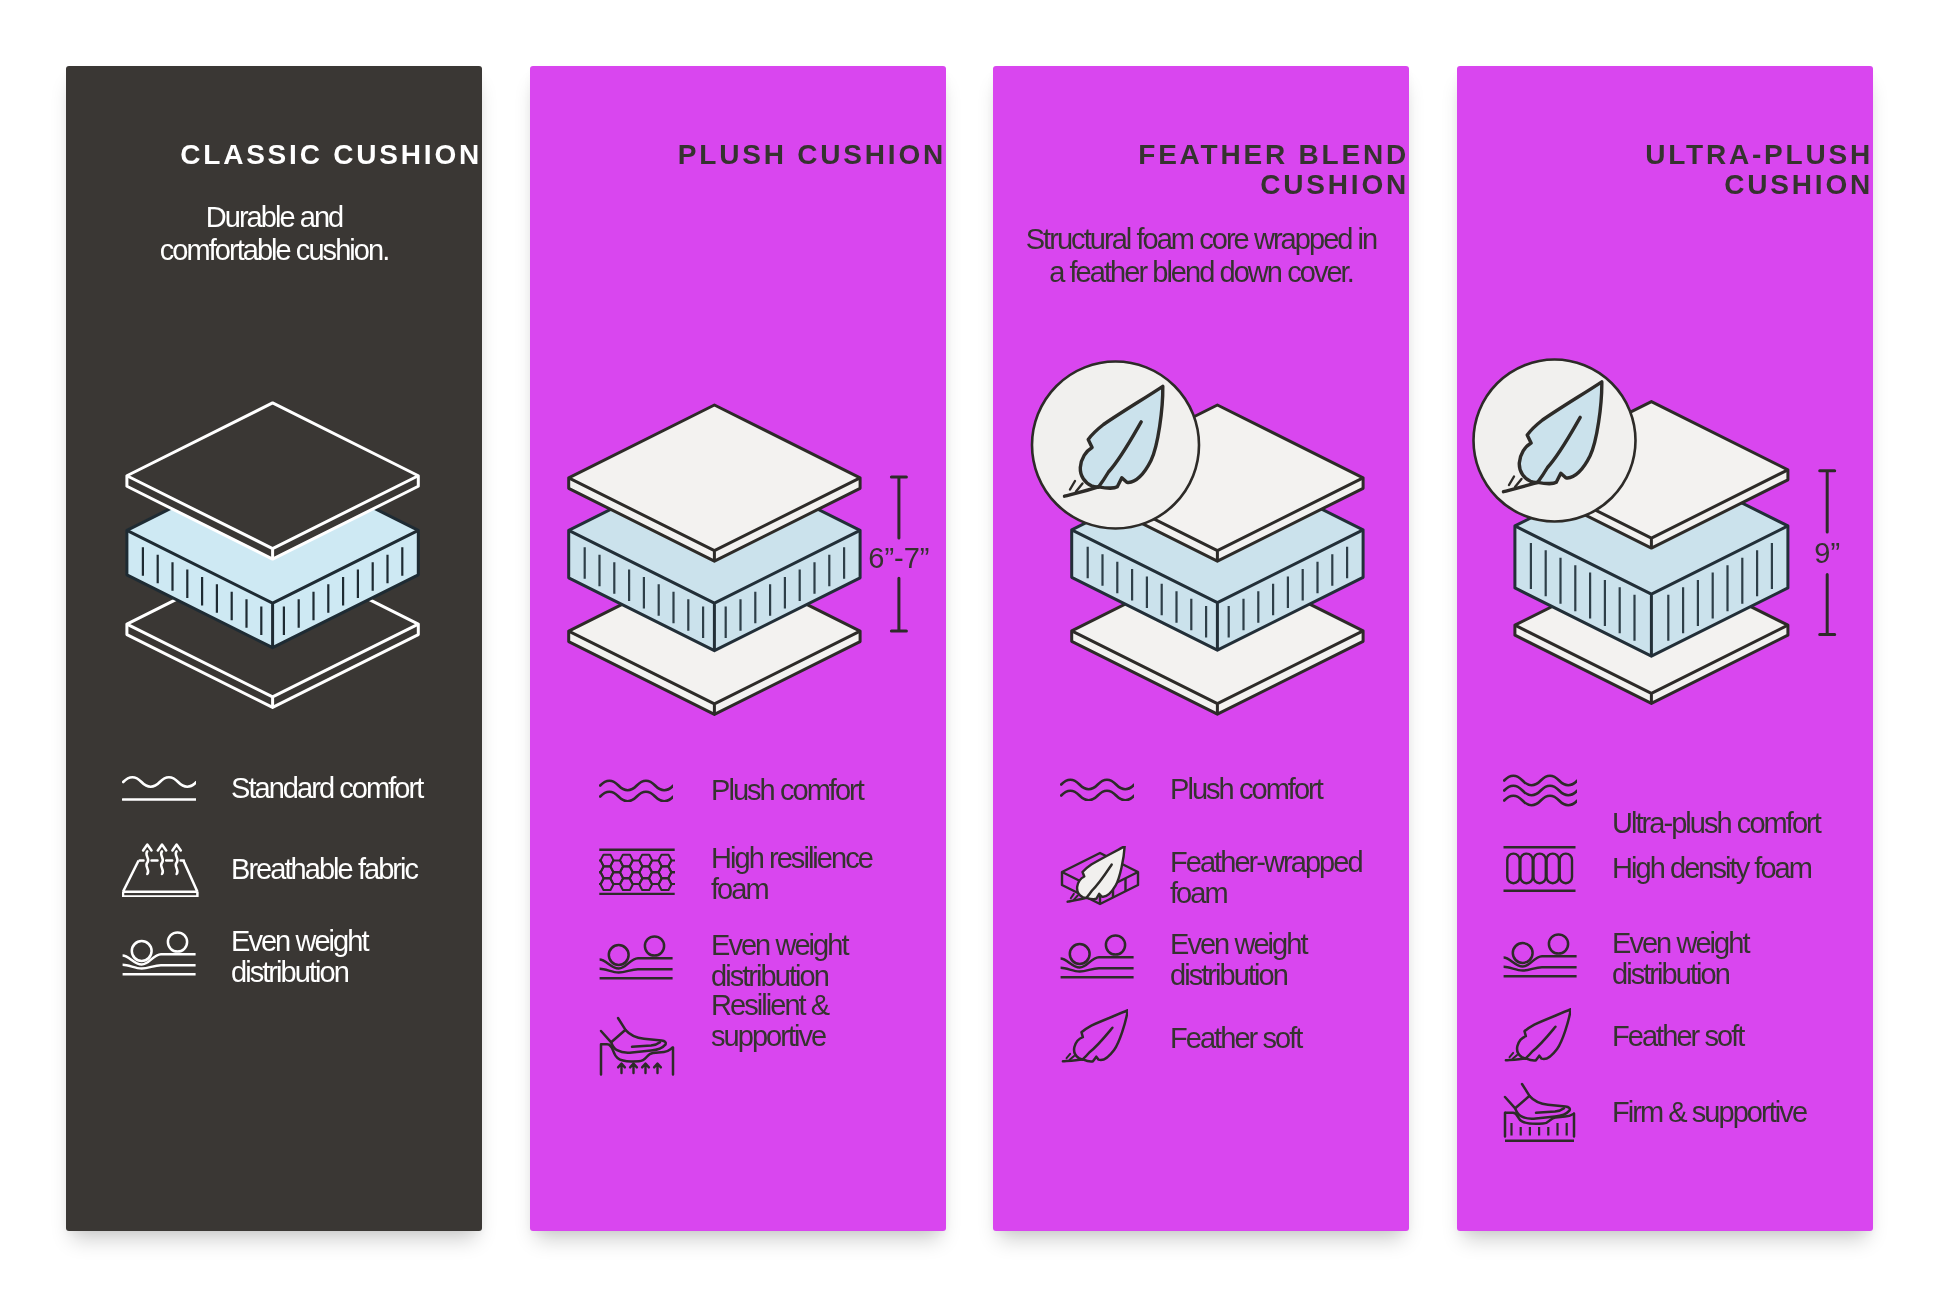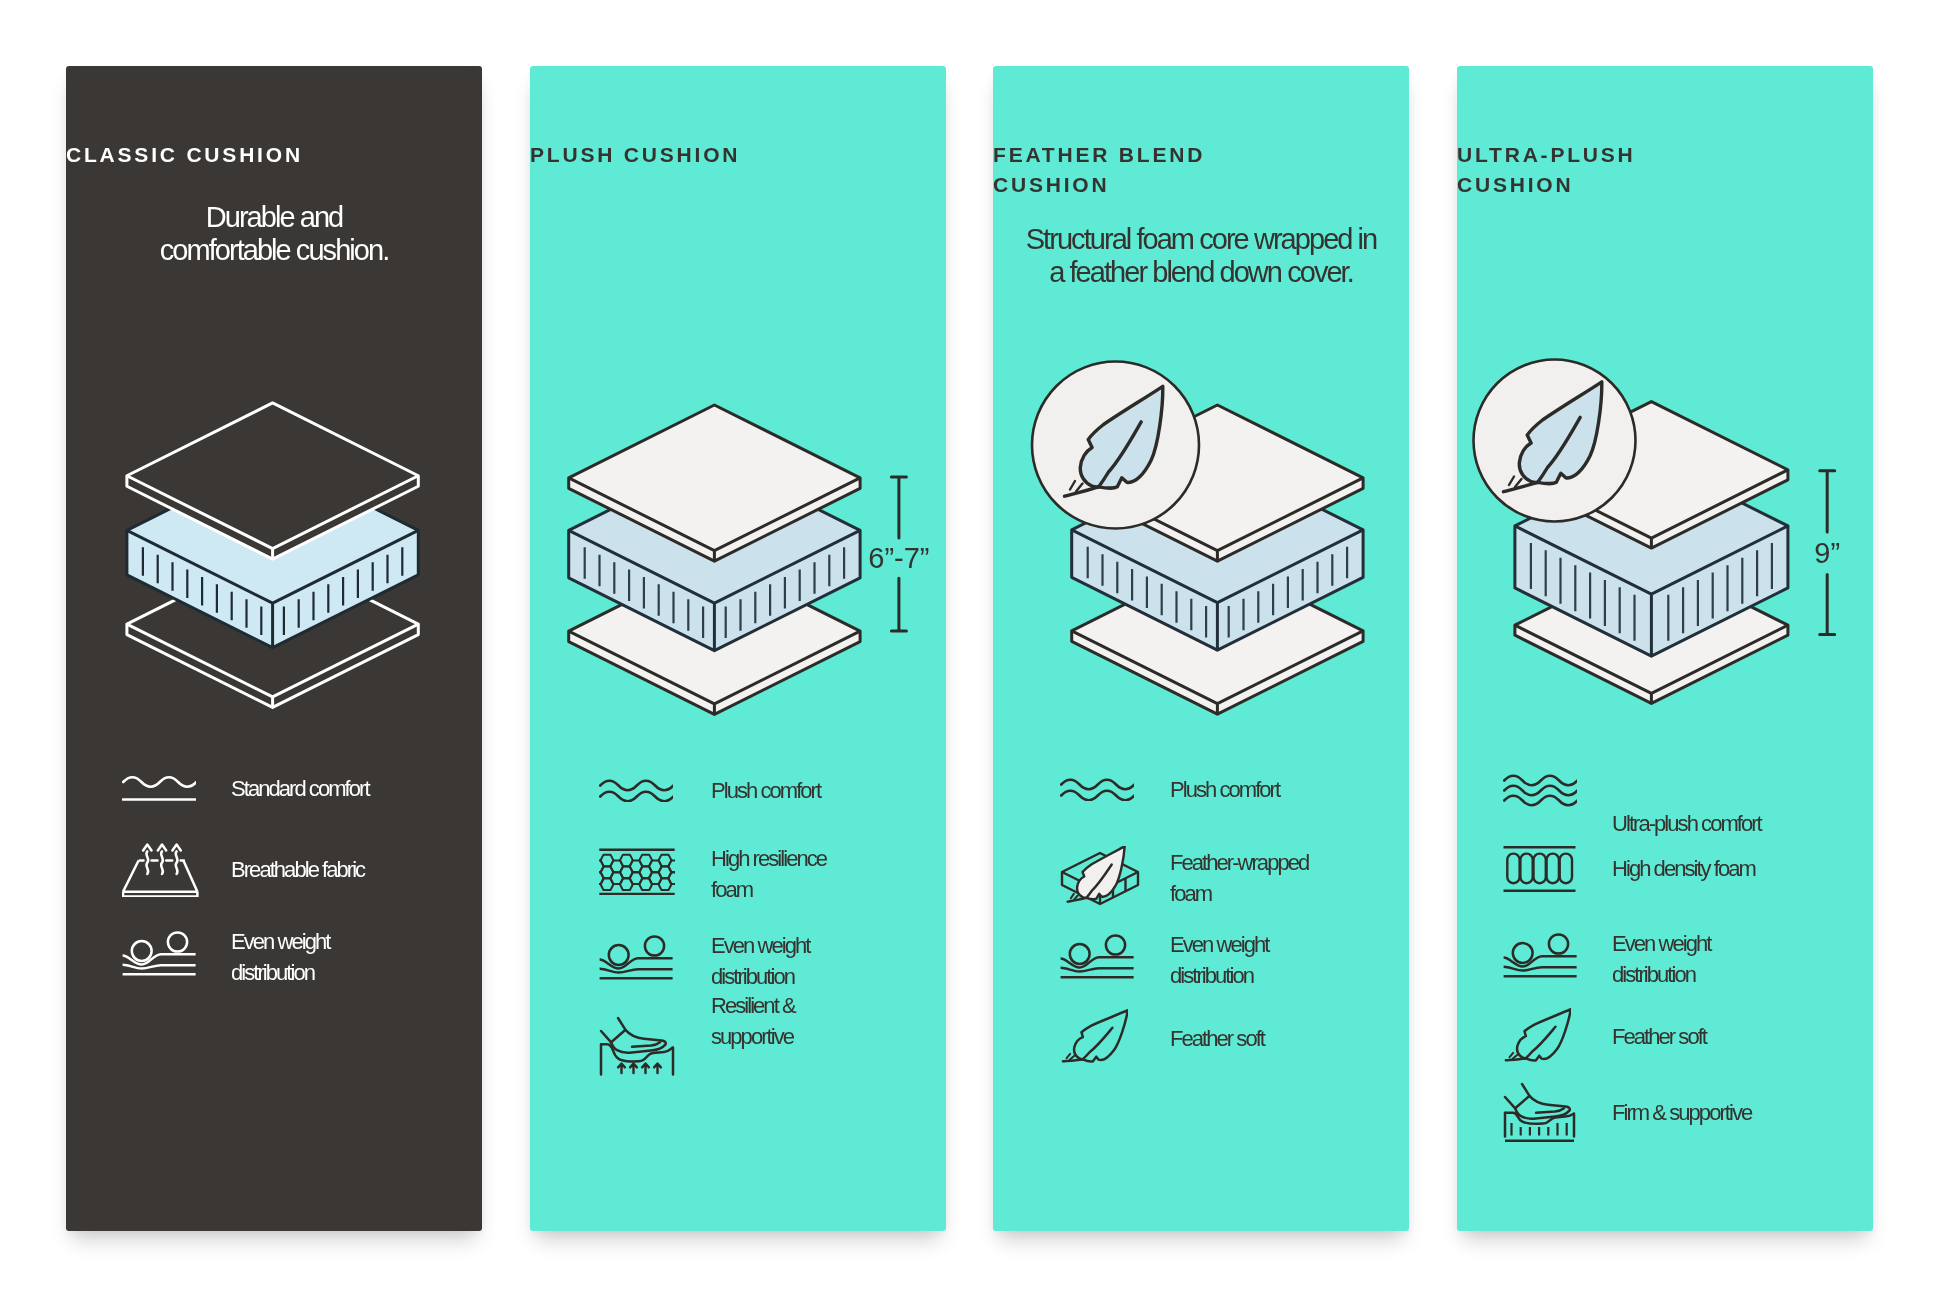--- a/index.html
+++ b/index.html
@@ -1,25 +1,25 @@
 <!DOCTYPE html>
 <html><head><meta charset="utf-8">
 <style>
 html,body{margin:0;padding:0;background:#FFFFFF;width:1946px;height:1298px;overflow:hidden;}
 body{font-family:"Liberation Sans",sans-serif;-webkit-font-smoothing:antialiased;}
 .card{position:absolute;top:66px;width:416px;height:1165px;border-radius:3px;
   box-shadow:0 14px 20px -6px rgba(0,0,0,0.20),0 3px 10px -2px rgba(0,0,0,0.05);}
 .card.dark{background:#3A3734;color:#FFFFFF;}
-.card.light{background:#5eead4;color:#35332F;}
-.title{position:absolute;left:0;right:0;text-align:left;font-weight:bold;
-  font-size:21px;line-height:30px;letter-spacing:2.8px;}
+.card.light{background:#d946ef;color:#35332F;}
+.title{position:absolute;left:0;right:0;text-align:right;font-weight:bold;
+  font-size:28px;line-height:30px;letter-spacing:2.8px;}
 .desc{position:absolute;left:0;right:0;text-align:center;font-size:29px;line-height:33px;letter-spacing:-1.95px;}
 .illus{position:absolute;}
 .icon{position:absolute;}
-.lab{position:absolute;font-size:22px;line-height:31px;letter-spacing:-1.95px;white-space:nowrap;}
+.lab{position:absolute;font-size:29px;line-height:31px;letter-spacing:-1.95px;white-space:nowrap;}
 text{letter-spacing:0;}
 </style></head><body>
 <div class="card dark" style="left:66px">
     <div class="title" style="top:74.4px">CLASSIC CUSHION</div>
     <div class="desc" style="top:135.4px">Durable and<br>comfortable cushion.</div>
     <svg class="illus" style="left:0;top:284px" width="416" height="420" viewBox="0 0 416 420">
       <path d="M 60.9 274.05 L 206.6 201.2 L 352.3 274.05 L 352.3 284.55 L 206.6 357.4 L 60.9 284.55 Z" fill="#3A3734" stroke="#FFFFFF" stroke-width="3" stroke-linejoin="round"></path>
       <path d="M 60.9 274.05 L 206.6 346.9 L 352.3 274.05 M 206.6 346.9 L 206.6 357.4" fill="none" stroke="#FFFFFF" stroke-width="3" stroke-linejoin="round"></path>
       <path d="M 60.9 180.35 L 206.6 107.5 L 352.3 180.35 L 352.3 224.85 L 206.6 297.7 L 60.9 224.85 Z" fill="#CEE9F3" stroke="#1E2B33" stroke-width="3" stroke-linejoin="round"></path>
       <path d="M 60.9 180.35 L 206.6 253.2 L 352.3 180.35 M 206.6 253.2 L 206.6 297.7" fill="none" stroke="#1E2B33" stroke-width="3" stroke-linejoin="round"></path>

